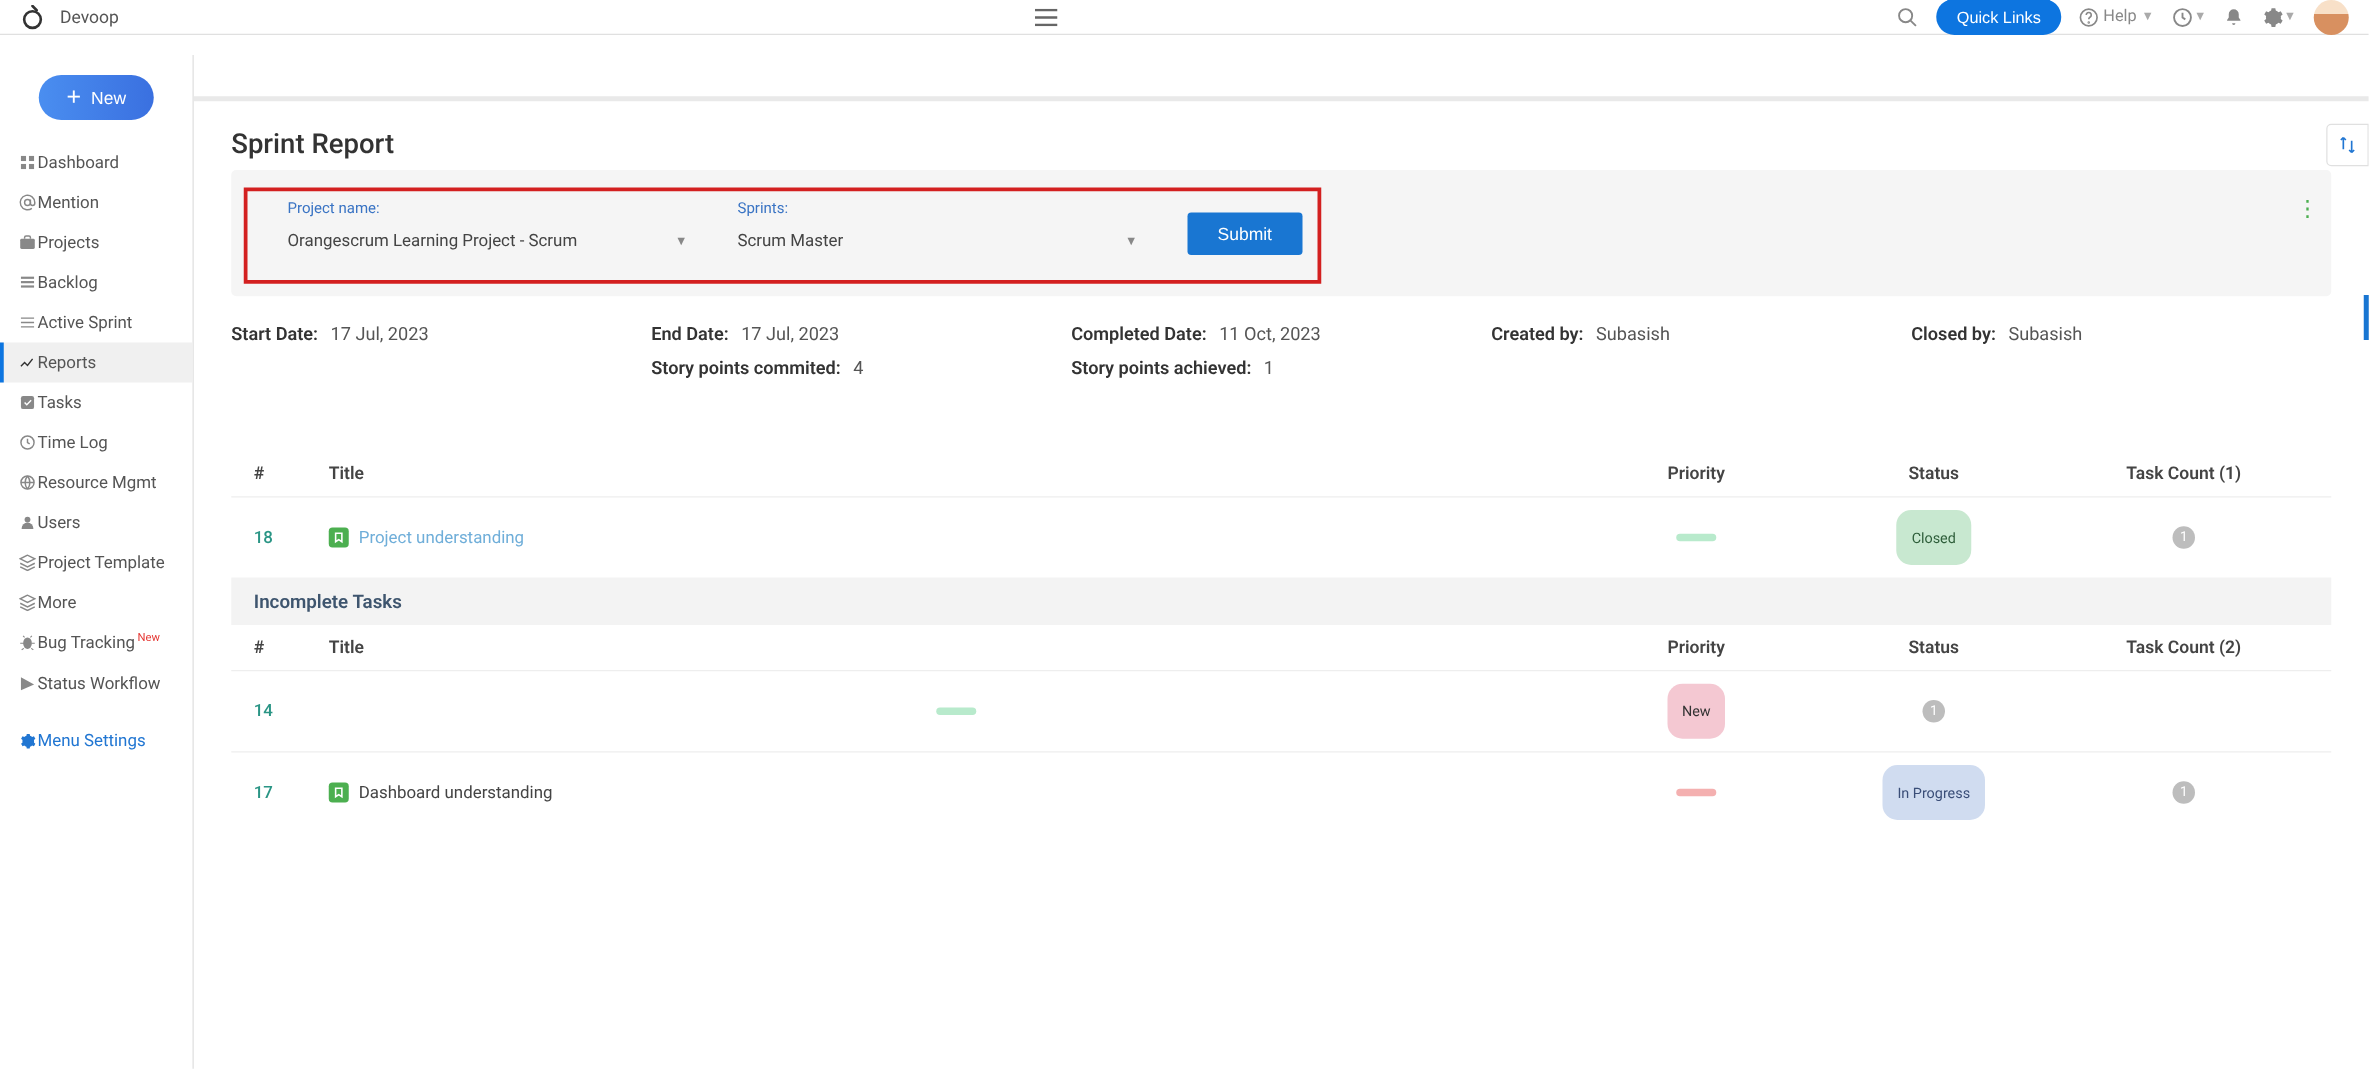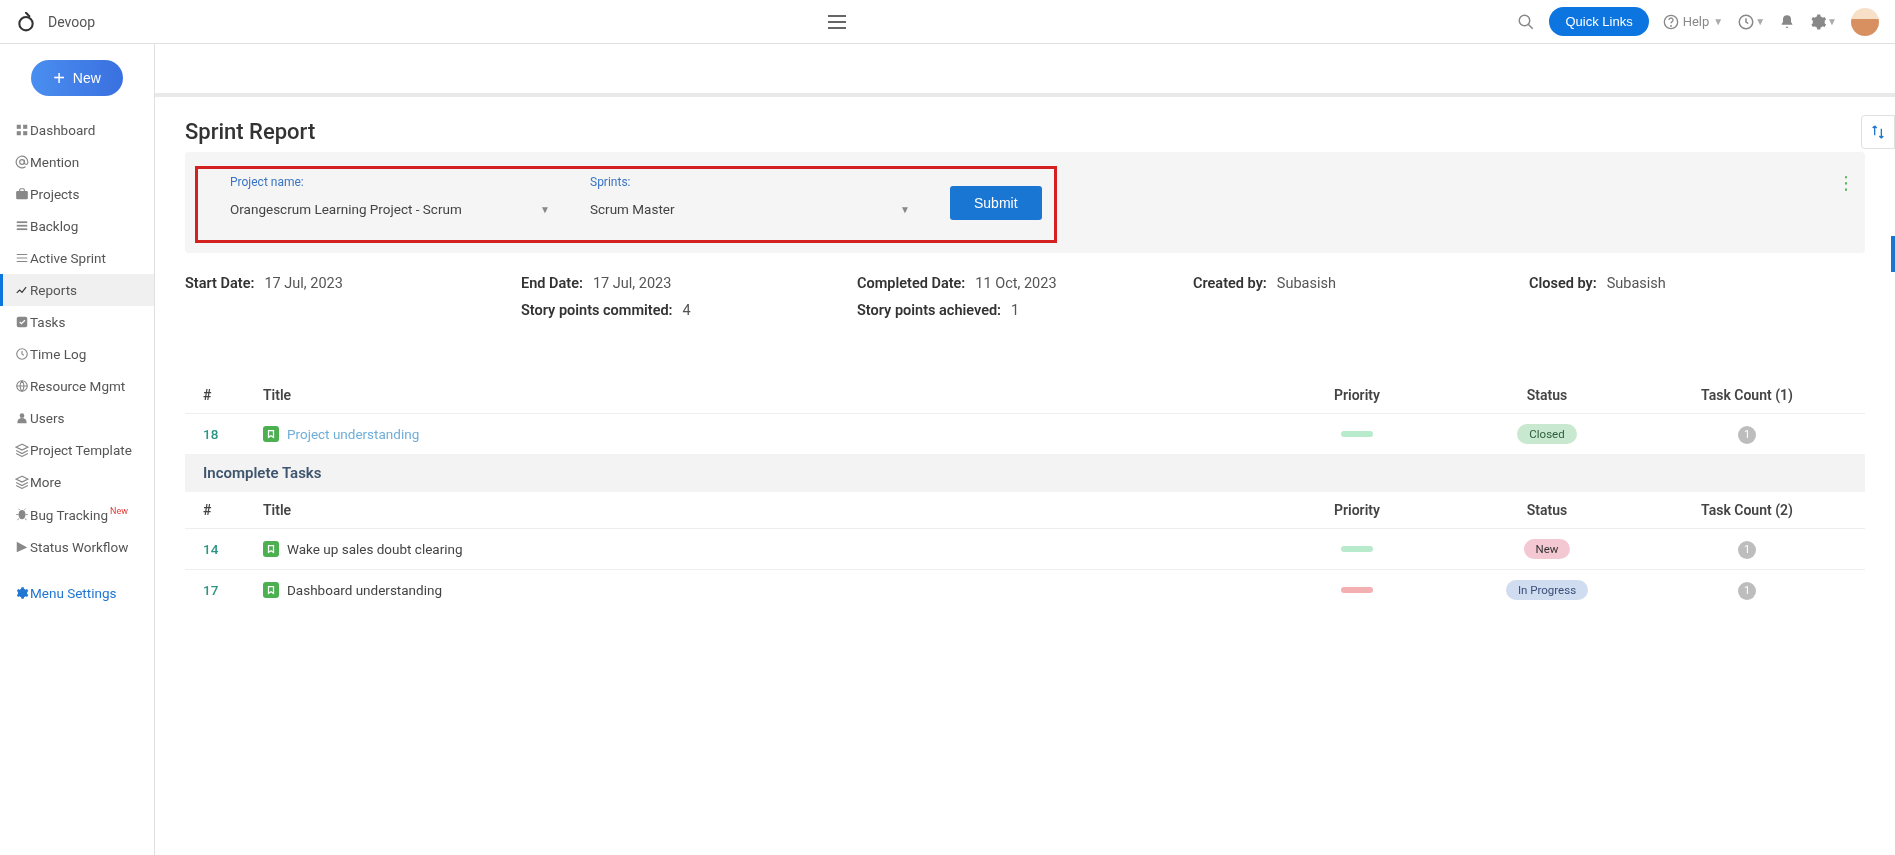--- a/index.html
+++ b/index.html
@@ -1,19 +1,19 @@
 <!DOCTYPE html>
 <html><head>
   <meta charset="utf-8">
   <style>
     * { box-sizing: border-box; margin: 0; padding: 0; }
     body { font-family: -apple-system, BlinkMacSystemFont, "Segoe UI", Roboto, Helvetica, Arial, sans-serif; font-size: 14px; color: #333; background: #fff; }
     
     
-    .header { height: 44px; border-bottom: 1px solid #e0e0e0; display: flex; align-items: center; padding: 0 16px; }
+    .header { height: 28px; border-bottom: 1px solid #e0e0e0; display: flex; align-items: center; padding: 0 16px; }
     .header-left { display: flex; align-items: center; gap: 12px; width: 140px; }
     .logo-circle { width: 20px; height: 20px; }
     .brand { font-size: 14px; color: #555; }
     .menu-icon { margin-left: auto; }
     .header-right { margin-left: auto; display: flex; align-items: center; gap: 14px; }
     .quick-links-btn { background: #0d75e0; color: #fff; padding: 7px 16px; border-radius: 20px; font-size: 13px; font-weight: 500; border: none; cursor: pointer; }
     .hdr-icon { color: #888; display: inline-flex; align-items: center; cursor: pointer; }
     .help-wrap { display: flex; align-items: center; gap: 4px; color: #888; font-size: 13px; }
     .chevron-small { font-size: 10px; color: #aaa; }
     .avatar { width: 28px; height: 28px; border-radius: 50%; background: linear-gradient(180deg, #f8e0c8 40%, #d89060 40%); display: inline-block; }
@@ -61,21 +61,21 @@
     .task-id { color: #2a9585; font-weight: 500; }
     .task-title-cell { display: flex; align-items: center; gap: 8px; }
     .title-link { color: #6faed9; }
     .title-plain { color: #444; }
     .story-badge { width: 16px; height: 16px; background: #4caf50; border-radius: 3px; display:inline-flex; align-items:center; justify-content:center; }
     .story-badge svg { width: 10px; height: 10px; }
     .center { text-align: center; }
     .priority-bar { width: 32px; height: 6px; border-radius: 3px; margin: 0 auto; }
     .prio-low { background: #b8eacc; }
     .prio-med { background: #f4b0b0; }
-    .status-pill { display: inline-block; padding: 3px 12px; border-radius: 12px; font-size: 11.5px; }
+    .status-pill { display: inline-block; padding: 15px 12px; border-radius: 12px; font-size: 11.5px; }
     .st-closed { background: #c8e8d0; color: #2e5e3a; }
     .st-new { background: #f4c8d2; color: #333; }
     .st-progress { background: #d0dcf0; color: #3a4e78; }
     .count-bubble { display: inline-block; width: 18px; height: 18px; line-height: 18px; text-align: center; border-radius: 50%; background: #bdbdbd; color: #fff; font-size: 11px; }
     .right-edge-accent { position: fixed; top: 236px; right: 0; width: 4px; height: 36px; background: #1976d2; }
   </style>
 </head>
 <body>
 
 <div class="header">
@@ -375,28 +375,20 @@
         <div class="task-head">
           <div>#</div>
           <div>Title</div>
           <div class="center">Priority</div>
           <div class="center">Status</div>
           <div class="center">Task Count (2)</div>
         </div>
         <div id="incomplete-rows">
             <div class="task-row">
       <div class="task-id">14</div>
-      <div class="task-title-cell">
-        <span class="story-badge">
-                  <svg viewBox="0 0 24 24" fill="none" stroke="#fff" stroke-width="3">
-                    <path d="M6 4h12v16l-6-4-6 4z"></path>
-                  </svg>
-                </span>
-        <span class="title-plain">Wake up sales doubt clearing</span>
-      </div>
       <div class="center">
                 <div class="priority-bar prio-low"></div>
               </div>
       <div class="center"><span class="status-pill st-new">New</span></div>
       <div class="center"><span class="count-bubble">1</span></div>
     </div>
             <div class="task-row">
       <div class="task-id">17</div>
       <div class="task-title-cell">
         <span class="story-badge">

